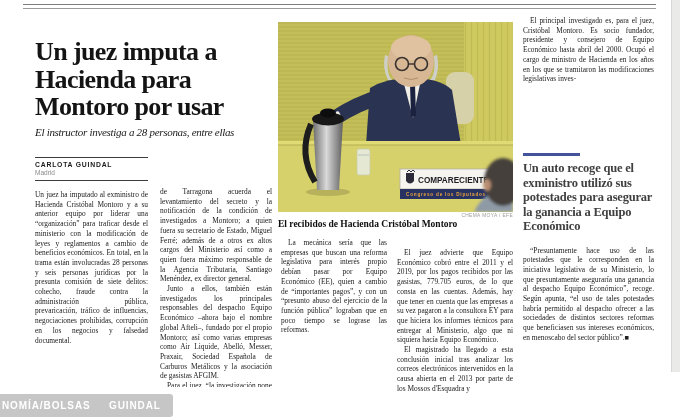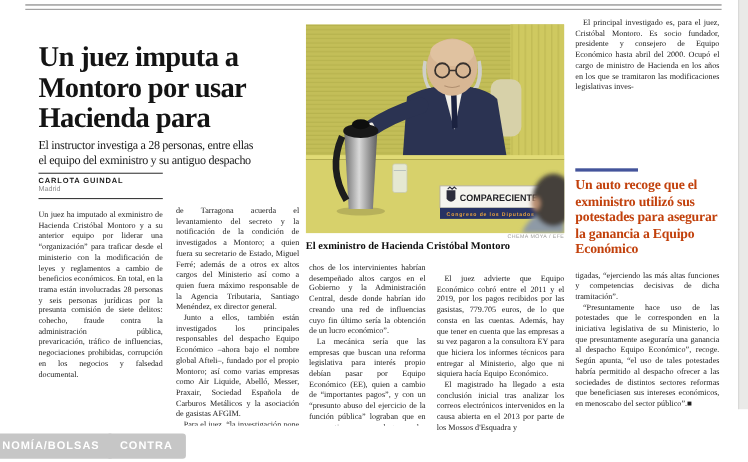--- a/index.html
+++ b/index.html
@@ -4,21 +4,21 @@
 <style>
   html,body{margin:0;padding:0;background:#fff;}
   .page{position:relative;width:680px;height:420px;background:#ffffff;overflow:hidden;
         font-family:"Liberation Serif",serif;color:#1d1d1d;}
   .toprule{position:absolute;left:23px;top:4px;width:633px;height:3px;
            border-top:1px solid #7d7d7d;border-bottom:1px solid #9a9a9a;}
   .headline{position:absolute;left:35px;top:18px;width:244px;
             font-size:26px;line-height:27.5px;font-weight:700;letter-spacing:-0.6px;color:#141414;margin-top:20px;}
   .headline div{white-space:nowrap;}
   .subhead{position:absolute;left:35px;top:126px;width:246px;
-           font-size:11px;line-height:13.5px;letter-spacing:-0.3px;color:#1a1a1a;}
+           font-style:italic;font-size:11px;line-height:13.5px;letter-spacing:-0.3px;color:#1a1a1a;}
   .subhead div{white-space:nowrap;}
   .byline{position:absolute;left:35px;top:157px;width:113px;
           font-family:"Liberation Sans",sans-serif;}
   .byline .r{border-top:1px solid #3c3c3c;}
   .byline .a{font-size:6.8px;font-weight:700;letter-spacing:.8px;color:#1a1a1a;margin-top:3px;}
   .byline .l{font-size:6.5px;color:#8a8a8a;margin-bottom:4px;margin-top:1px;}
   .bodycol{position:absolute;font-size:7.4px;line-height:9.7px;text-align:justify;
            color:#202020;overflow:hidden;hyphens:auto;}
   .bodycol p{margin:0;}
   .bodycol p.ind{text-indent:7px;}
@@ -28,21 +28,21 @@
   .col4{left:397px;top:248px;width:116px;height:149px;}
   .col5{left:523px;top:16px;width:131px;position:absolute;}
   .col5 .part{position:relative;font-size:7.4px;line-height:9.7px;text-align:justify;
               color:#202020;overflow:hidden;hyphens:auto;}
   .col5 .part p{margin:0;}
   .col5 .part p.ind{text-indent:7px;}
   .p1{height:122px;}
   .p2{height:146px;margin-top:12px;}
   .bluerule{width:57px;height:3px;background:#44549b;margin-top:15px;}
   .quote{margin-top:5px;font-size:12.5px;line-height:14.5px;font-weight:700;
-         letter-spacing:-0.2px;color:#c2410c;}
+         letter-spacing:-0.2px;color:#404040;}
   .photo{position:absolute;left:278px;top:22px;width:235px;height:190px;}
   .credit{position:absolute;left:278px;top:213px;width:235px;text-align:right;
           font-family:"Liberation Sans",sans-serif;font-size:4.8px;letter-spacing:.4px;color:#9b9b9b;}
   .caption{position:absolute;left:278px;top:219px;width:235px;
            font-size:9.5px;font-weight:700;color:#0d0d0d;}
   .edge{position:absolute;right:0;top:0;width:8px;height:372px;background:#eaeae8;
         border-left:1px solid #d8d8d6;}
   .tab{position:absolute;top:394px;height:23px;line-height:23px;border-radius:3px;
        background:#c6c6c6;color:#ffffff;font-family:"Liberation Sans",sans-serif;
        font-size:10px;font-weight:700;letter-spacing:.9px;padding:0 12px;cursor:pointer;}
@@ -51,27 +51,26 @@
 </style>
 </head>
 <body>
 
 <div class="page">
 
   <div class="toprule"></div>
 
   <div class="headline">
     <div>Un juez imputa a</div>
+    <div>Hacienda para</div>
     <div>Montoro por usar</div>
-    <div>Hacienda para</div>
   </div>
 
   <div class="subhead">
     <div>El instructor investiga a 28 personas, entre ellas</div>
-    <div>el equipo del exministro y su antiguo despacho</div>
   </div>
 
   <div class="byline">
     <div class="r"></div>
     <div class="a">CARLOTA GUINDAL</div>
     <div class="l">Madrid</div>
     <div class="r"></div>
   </div>
 
   <div class="bodycol col1">
@@ -152,42 +151,40 @@
     </g>
     <path d="M213 148 L229 170" stroke="#2e2a26" stroke-width="2"></path>
     <g filter="url(#blur2)">
       <path d="M196 190 Q207 166 235 168 L235 190 Z" fill="#8e9aa6"></path>
       <ellipse cx="225" cy="160" rx="19" ry="24" fill="#45403a"></ellipse>
       <ellipse cx="209" cy="163" rx="4" ry="6" fill="#b98f72"></ellipse>
     </g>
   </svg>
 
   <div class="credit">CHEMA MOYA / EFE</div>
-  <div class="caption">El exministro de Hacienda Cristóbal Montoro</div>
+  <div class="caption">El recibidos de Hacienda Cristóbal Montoro</div>
 
   <div class="bodycol col3">
-    <p>chos de los intervinientes habrían desempeñado altos cargos en el Gobierno y la Administración Central, desde donde habrían ido creando una red de influencias cuyo fin último sería la obtención de un lucro económico”.</p>
     <p class="ind">La mecánica sería que las empresas que buscan una reforma legislativa para interés propio debían pasar por Equipo Económico (EE), quien a cambio de “importantes pagos”, y con un “presunto abuso del ejercicio de la función pública” lograban que en poco tiempo se lograse las reformas.</p>
   </div>
 
   <div class="bodycol col4">
     <p class="ind">El juez advierte que Equipo Económico cobró entre el 2011 y el 2019, por los pagos recibidos por las gasistas, 779.705 euros, de lo que consta en las cuentas. Además, hay que tener en cuenta que las empresas a su vez pagaron a la consultora EY para que hiciera los informes técnicos para entregar al Ministerio, algo que ni siquiera hacía Equipo Económico.</p>
     <p class="ind">El magistrado ha llegado a esta conclusión inicial tras analizar los correos electrónicos intervenidos en la causa abierta en el 2013 por parte de los Mossos d'Esquadra y</p>
   </div>
 
   <div class="col5">
     <div class="part p1">
       <p class="ind">El principal investigado es, para el juez, Cristóbal Montoro. Es socio fundador, presidente y consejero de Equipo Económico hasta abril del 2000. Ocupó el cargo de ministro de Hacienda en los años en los que se tramitaron las modificaciones legislativas inves-</p>
     </div>
     <div class="bluerule"></div>
     <div class="quote">Un auto recoge que el exministro utilizó sus potestades para asegurar la ganancia a Equipo Económico</div>
     <div class="part p2">
-      <p>tigadas, “ejerciendo las más altas funciones y competencias decisivas de dicha tramitación”.</p>
       <p class="ind">“Presuntamente hace uso de las potestades que le corresponden en la iniciativa legislativa de su Ministerio, lo que presuntamente aseguraría una ganancia al despacho Equipo Económico”, recoge. Según apunta, “el uso de tales potestades habría permitido al despacho ofrecer a las sociedades de distintos sectores reformas que beneficiasen sus intereses económicos, en menoscabo del sector público”.■</p>
     </div>
   </div>
 
   <div class="edge"></div>
 
   <div class="tab tab1">NOMÍA/BOLSAS</div>
-  <div class="tab tab2">CONTRA</div>
+  <div class="tab tab2">GUINDAL</div>
 
 </div>
 
 </body></html>

